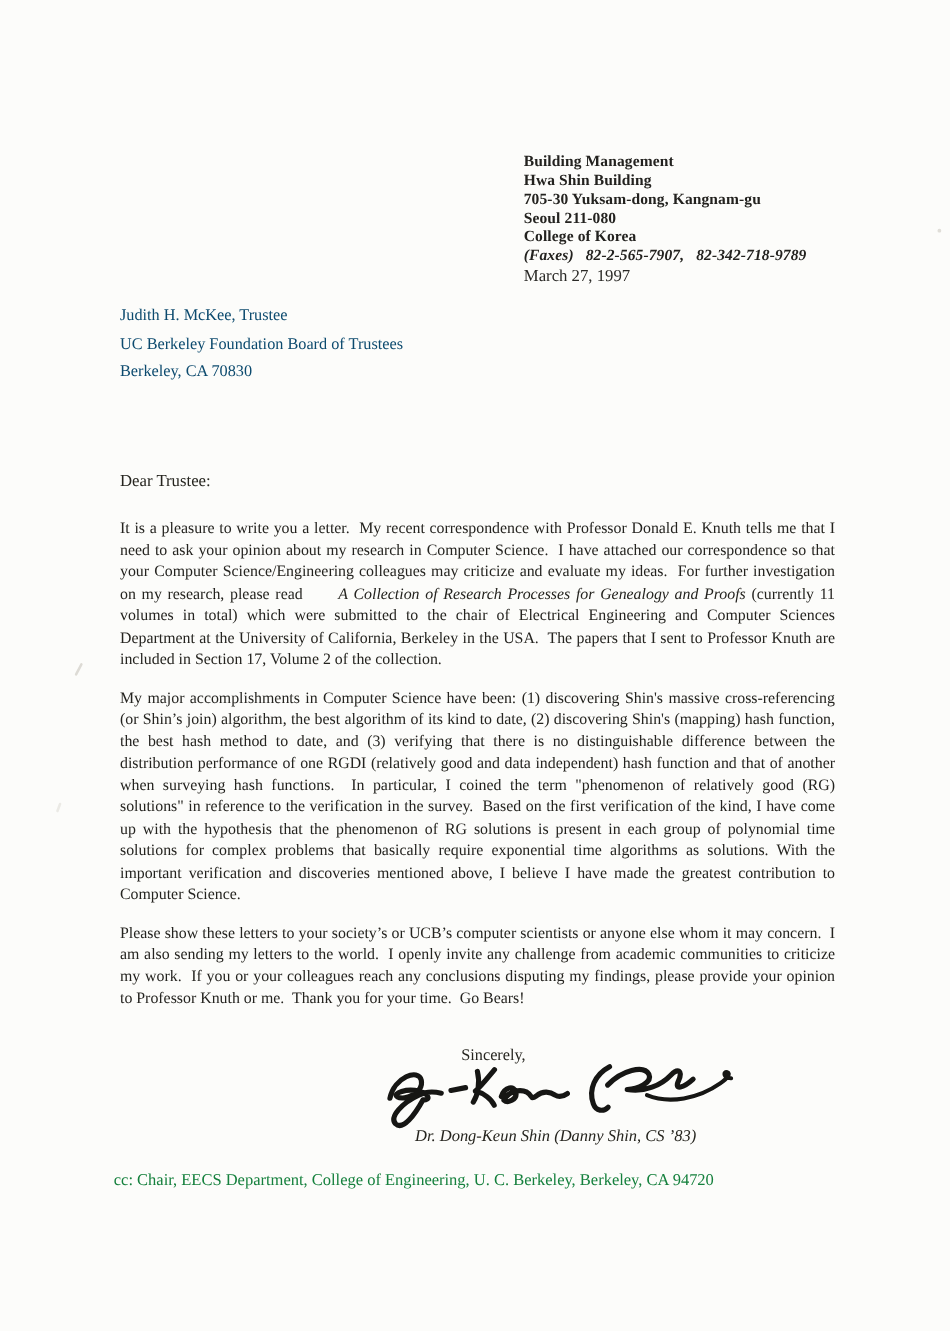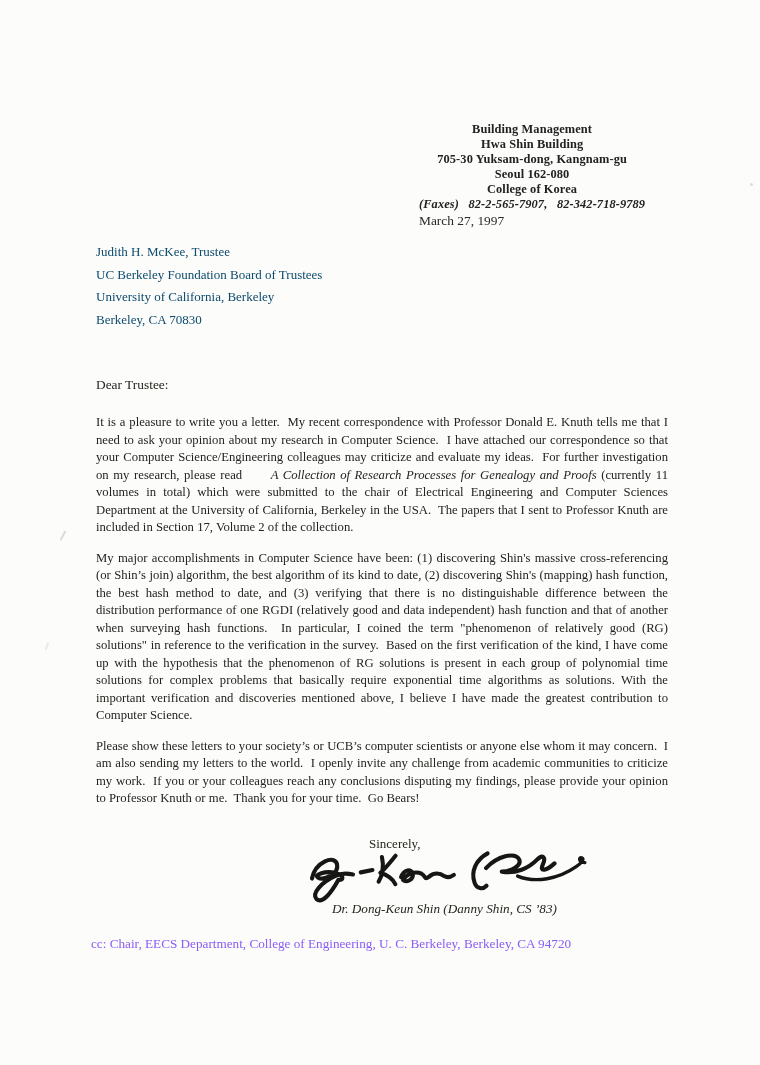--- a/index.html
+++ b/index.html
@@ -5,61 +5,60 @@
   html,body{margin:0;padding:0;background:#e8e8e6;}
   .page{
     position:relative;
     width:760px;height:1065px;
     background:#fcfcfa;
     font-family:"Liberation Serif","DejaVu Serif",serif;
     color:#1e1d1b;
     overflow:hidden;
   }
   
-  .sender{position:absolute;left:419px;top:122px;line-height:15px;font-size:12.4px;font-weight:bold;letter-spacing:.1px;color:#23221f;text-align:center;}
+  .sender{position:absolute;left:419px;top:122px;line-height:15px;font-size:12.4px;font-weight:bold;letter-spacing:.1px;color:#23221f;}
   .sender .fax{font-style:italic;}
   .sender .fax{white-space:pre;}
   .date{position:absolute;left:419px;top:213px;font-size:13.4px;font-weight:normal;color:#2a2926;}
   
   .recipient{position:absolute;left:96px;top:241px;line-height:22.5px;font-size:13px;color:#0c4a6e;}
   .salutation{position:absolute;left:96px;top:377px;font-size:13.4px;color:#26251f;}
   
   .body-text{position:absolute;left:96px;top:414px;width:572px;font-size:12.7px;line-height:17.5px;text-align:justify;color:#24231f;}
   .body-text p{margin:0 0 13px 0;white-space:pre-wrap;}
   .body-text .book-title{font-style:italic;margin-left:24px;}
   
   .valediction{position:absolute;left:369px;top:836px;font-size:13px;color:#26251f;}
   .signature{position:absolute;left:306px;top:845px;transform:rotate(-1.5deg);}
   .signer{position:absolute;left:332px;top:901px;font-size:13.2px;color:#26251f;font-style:italic;}
-  .cc-line{position:absolute;left:91px;top:936px;font-size:13.2px;color:#8b5cf6;}
+  .cc-line{position:absolute;left:91px;top:936px;font-size:13.2px;color:#15803d;}
   
   .artifact{position:absolute;background:#c3bfb6;opacity:.55;border-radius:2px;}
   .a1{left:62px;top:530px;width:2px;height:11px;transform:rotate(28deg);}
   .a2{left:46px;top:642px;width:2px;height:8px;transform:rotate(20deg);opacity:.3;}
   .a3{left:750px;top:183px;width:3px;height:3px;border-radius:50%;opacity:.5;}
 </style>
 </head>
 <body>
 
 <div class="page">
 
   <div class="sender">
     <div>Building Management</div>
     <div>Hwa Shin Building</div>
     <div>705-30 Yuksam-dong, Kangnam-gu</div>
-    <div>Seoul 162-080</div>
+    <div>Seoul 211-080</div>
     <div>College of Korea</div>
     <div class="fax">(Faxes)   82-2-565-7907,   82-342-718-9789</div>
   </div>
   <div class="date">March 27, 1997</div>
 
   <div class="recipient">
     <div>Judith H. McKee, Trustee</div>
     <div>UC Berkeley Foundation Board of Trustees</div>
-    <div>University of California, Berkeley</div>
     <div>Berkeley, CA 70830</div>
   </div>
 
   <div class="salutation">Dear Trustee:</div>
 
   <div class="body-text">
     <p><span>It is a pleasure to write you a letter.  My recent correspondence with Professor Donald E. Knuth tells me that I need to ask your opinion about my research in Computer Science.  I have attached our correspondence so that your Computer Science/Engineering colleagues may criticize and evaluate my ideas.  For further investigation on my research, please read </span><span class="book-title">A Collection of Research Processes for Genealogy and Proofs</span><span> (currently 11 volumes in total) which were submitted to the chair of Electrical Engineering and Computer Sciences Department at the University of California, Berkeley in the USA.  The papers that I sent to Professor Knuth are included in Section 17, Volume 2 of the collection.</span></p>
     <p>My major accomplishments in Computer Science have been: (1) discovering Shin's massive cross-referencing (or Shin’s join) algorithm, the best algorithm of its kind to date, (2) discovering Shin's (mapping) hash function, the best hash method to date, and (3) verifying that there is no distinguishable difference between the distribution performance of one RGDI (relatively good and data independent) hash function and that of another when surveying hash functions.  In particular, I coined the term "phenomenon of relatively good (RG) solutions" in reference to the verification in the survey.  Based on the first verification of the kind, I have come up with the hypothesis that the phenomenon of RG solutions is present in each group of polynomial time solutions for complex problems that basically require exponential time algorithms as solutions. With the important verification and discoveries mentioned above, I believe I have made the greatest contribution to Computer Science.</p>
     <p>Please show these letters to your society’s or UCB’s computer scientists or anyone else whom it may concern.  I am also sending my letters to the world.  I openly invite any challenge from academic communities to criticize my work.  If you or your colleagues reach any conclusions disputing my findings, please provide your opinion to Professor Knuth or me.  Thank you for your time.  Go Bears!</p>
   </div>

